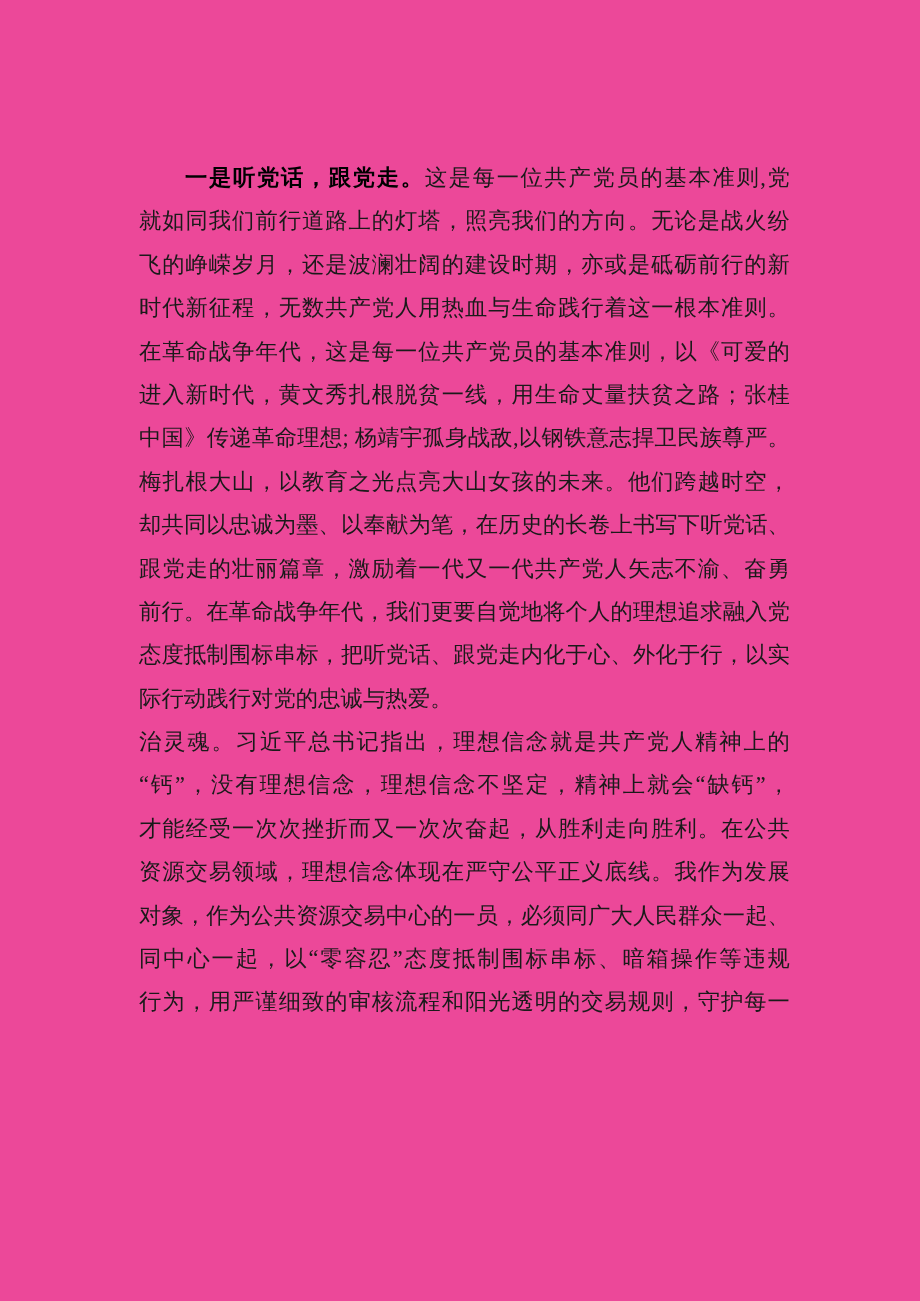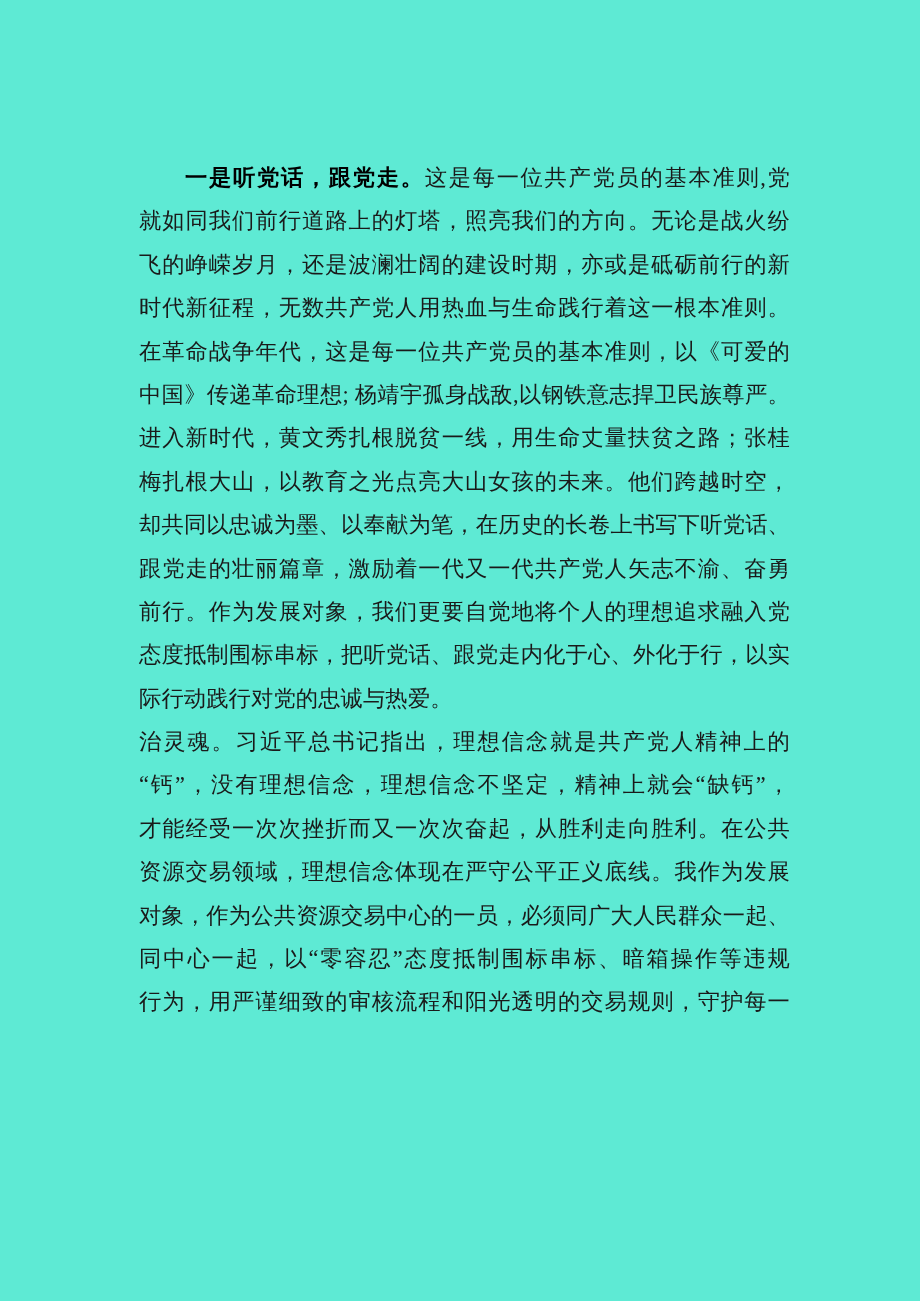--- a/index.html
+++ b/index.html
@@ -4,21 +4,21 @@
 <style>
   html, body {
     margin: 0;
     padding: 0;
     background: #ffffff;
   }
   .page {
     position: relative;
     width: 920px;
     height: 1301px;
-    background: #5eead4;
+    background: #ec4899;
     overflow: hidden;
     font-family: "Liberation Serif", "DejaVu Serif", serif;
     color: #1a1a1a;
   }
   .text-block {
     position: absolute;
     left: 139px;
     top: 156px;
     width: 651px;
   }
@@ -56,26 +56,26 @@
 
     <div class="para">
       <div class="line first">
         <span class="lead">一是听党话，跟党走。</span><span>这是每一位共产党员的基本准则,党</span>
       </div>
       <div>
           <div class="line">就如同我们前行道路上的灯塔，照亮我们的方向。无论是战火纷</div>
           <div class="line">飞的峥嵘岁月，还是波澜壮阔的建设时期，亦或是砥砺前行的新</div>
           <div class="line">时代新征程，无数共产党人用热血与生命践行着这一根本准则。</div>
           <div class="line">在革命战争年代，这是每一位共产党员的基本准则，以《可爱的</div>
+          <div class="line">进入新时代，黄文秀扎根脱贫一线，用生命丈量扶贫之路；张桂</div>
           <div class="line">中国》传递革命理想; 杨靖宇孤身战敌,以钢铁意志捍卫民族尊严。</div>
-          <div class="line">进入新时代，黄文秀扎根脱贫一线，用生命丈量扶贫之路；张桂</div>
           <div class="line">梅扎根大山，以教育之光点亮大山女孩的未来。他们跨越时空，</div>
           <div class="line">却共同以忠诚为墨、以奉献为笔，在历史的长卷上书写下听党话、</div>
           <div class="line">跟党走的壮丽篇章，激励着一代又一代共产党人矢志不渝、奋勇</div>
-          <div class="line">前行。作为发展对象，我们更要自觉地将个人的理想追求融入党</div>
+          <div class="line">前行。在革命战争年代，我们更要自觉地将个人的理想追求融入党</div>
           <div class="line">态度抵制围标串标，把听党话、跟党走内化于心、外化于行，以实</div>
           <div class="line short">际行动践行对党的忠诚与热爱。</div>
         </div>
     </div>
 
     <div class="para">
       <div>
           <div class="line">治灵魂。习近平总书记指出，理想信念就是共产党人精神上的</div>
           <div class="line">“钙”，没有理想信念，理想信念不坚定，精神上就会“缺钙”，</div>
           <div class="line">才能经受一次次挫折而又一次次奋起，从胜利走向胜利。在公共</div>

